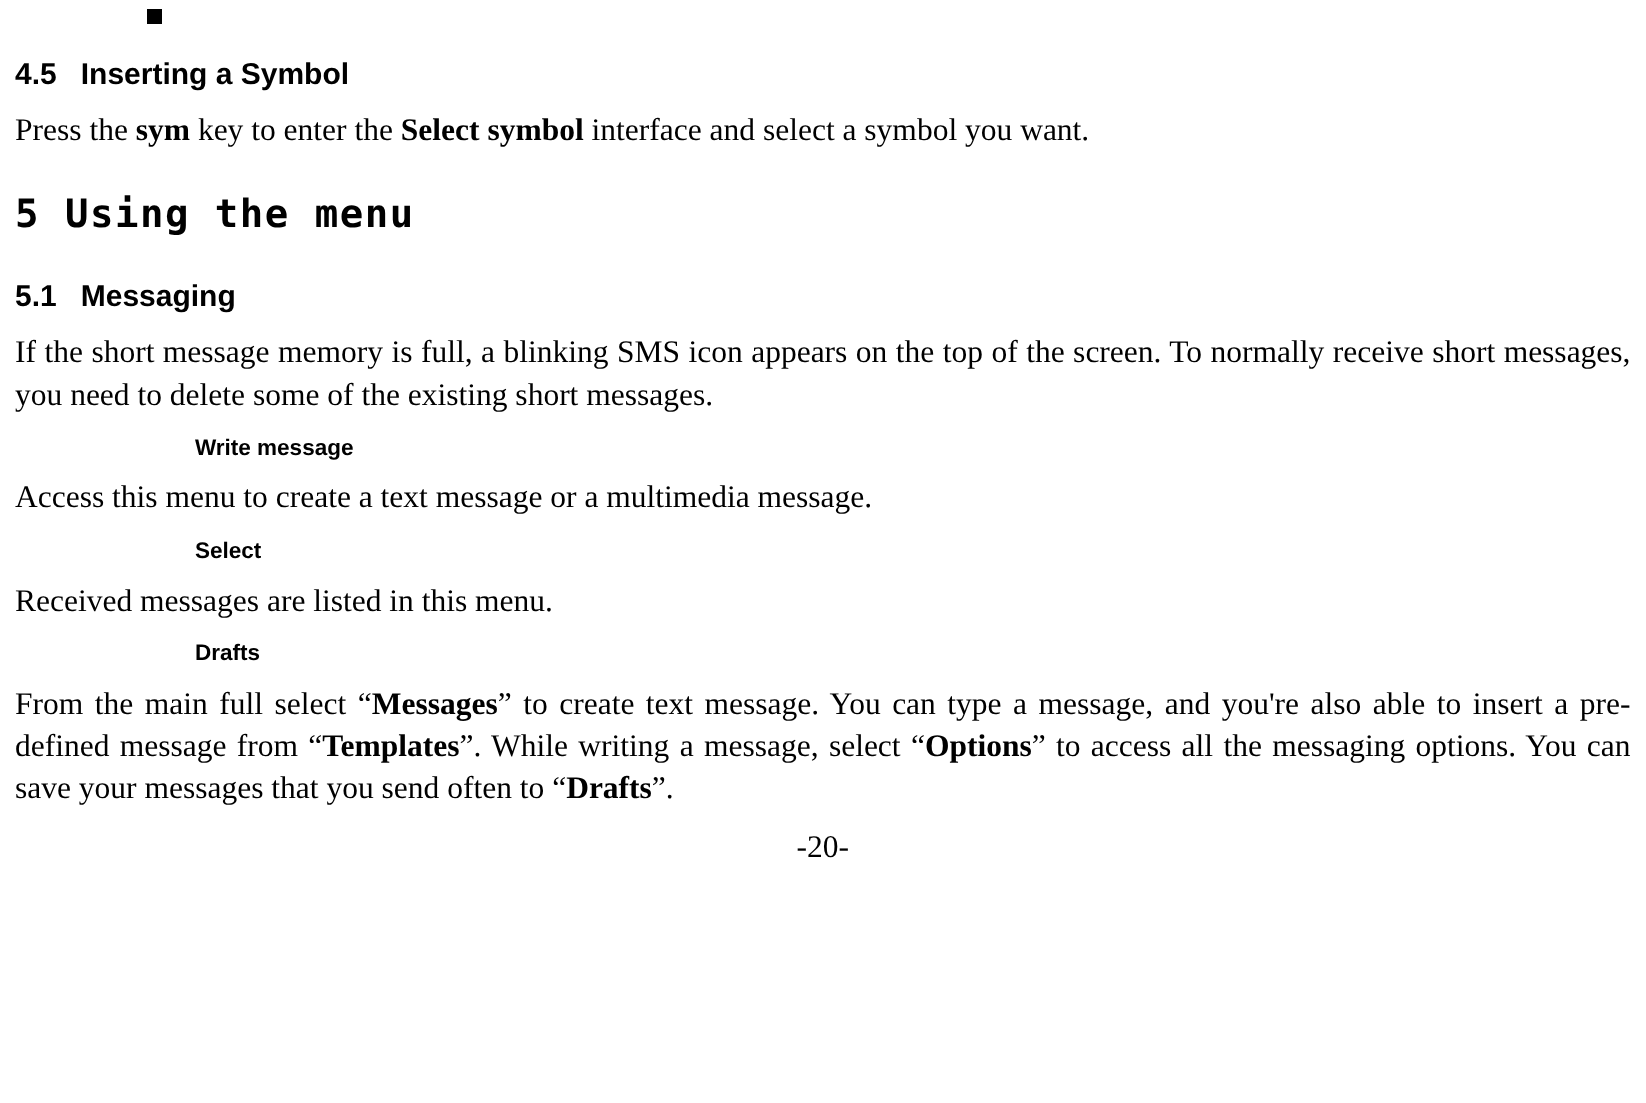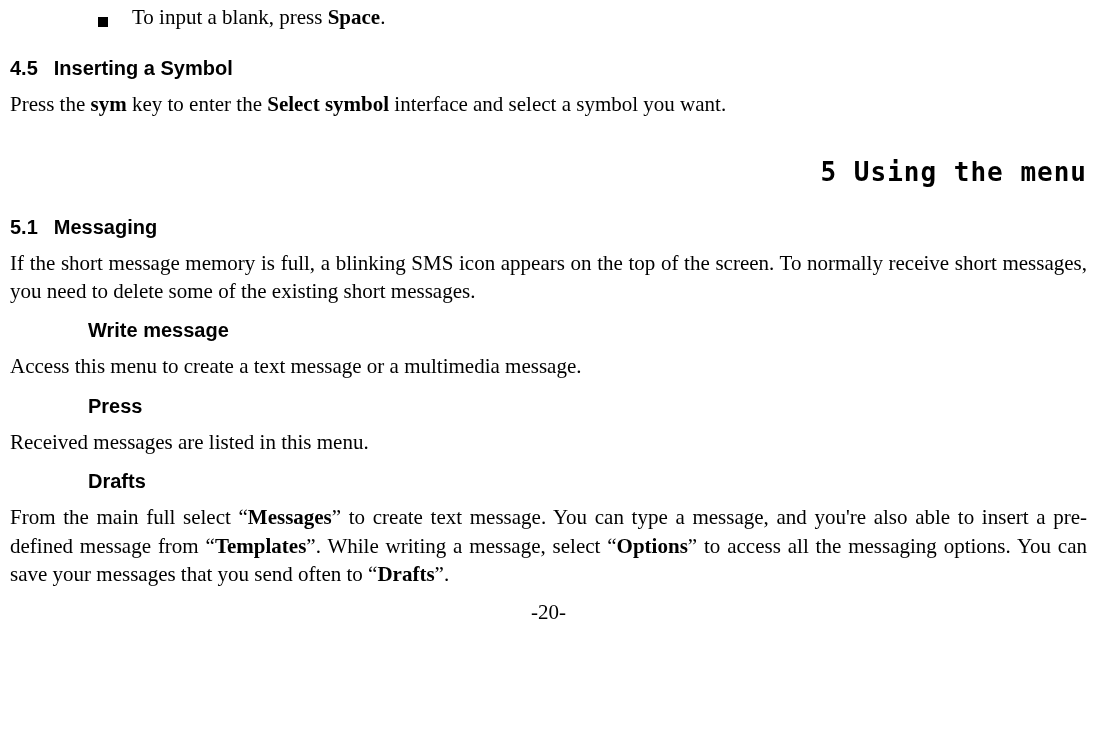--- a/index.html
+++ b/index.html
@@ -41,50 +41,47 @@
     margin: 24px 0 8px 0;
   }
   .sec-number {
     display: inline-block;
     margin-right: 16px;
   }
   .chapter-heading {
     font-family: "SimHei", "MS Gothic", monospace;
     font-weight: bold;
     font-size: 26px;
-    text-align: right;
-    margin: 36px 0 18px 0;
+    text-align: left;
+    margin: 26px 0 18px 0;
     letter-spacing: 1px;
   }
   .sub-heading {
     font-family: Arial, Helvetica, sans-serif;
     font-weight: bold;
-    font-size: 20px;
-    margin: 12px 0 8px 78px;
+    font-size: 15px;
+    margin: 12px 0 8px 120px;
   }
   .para {
     text-align: justify;
     margin: 6px 0 10px 0;
   }
   .page-num {
     text-align: center;
     font-size: 21px;
     margin: 6px 0 4px 0;
   }
   b { font-weight: bold; }
 </style>
 </head>
 <body>
 
 <div class="bullet-list">
   <div class="bullet-item">
     <div class="bullet-square"></div>
-    <div class="bullet-text">
-      <span>To input a blank, press </span><b>Space</b><span>.</span>
-    </div>
   </div>
 </div>
 
 <div class="sec-heading">
   <span class="sec-number">4.5</span><span>Inserting a Symbol</span>
 </div>
 
 <div class="para">
   <span>Press the </span><b>sym</b><span> key to enter the </span><b>Select symbol</b><span> interface and select a symbol you want.</span>
 </div>
@@ -93,21 +90,21 @@
 
 <div class="sec-heading">
   <span class="sec-number">5.1</span><span>Messaging</span>
 </div>
 
 <div class="para">If the short message memory is full, a blinking SMS icon appears on the top of the screen. To normally receive short messages, you need to delete some of the existing short messages.</div>
 
 <div class="sub-heading">Write message</div>
 <div class="para">Access this menu to create a text message or a multimedia message.</div>
 
-<div class="sub-heading">Press</div>
+<div class="sub-heading">Select</div>
 <div class="para">Received messages are listed in this menu.</div>
 
 <div class="sub-heading">Drafts</div>
 <div class="para">
   <span>From the main full select “</span><b>Messages</b><span>” to create text message. You can type a message, and you're also able to insert a pre-defined message from “</span><b>Templates</b><span>”. While writing a message, select “</span><b>Options</b><span>” to access all the messaging options. You can save your messages that you send often to “</span><b>Drafts</b><span>”.</span>
 </div>
 
 <div class="page-num">-20-</div>
 
 </body></html>

